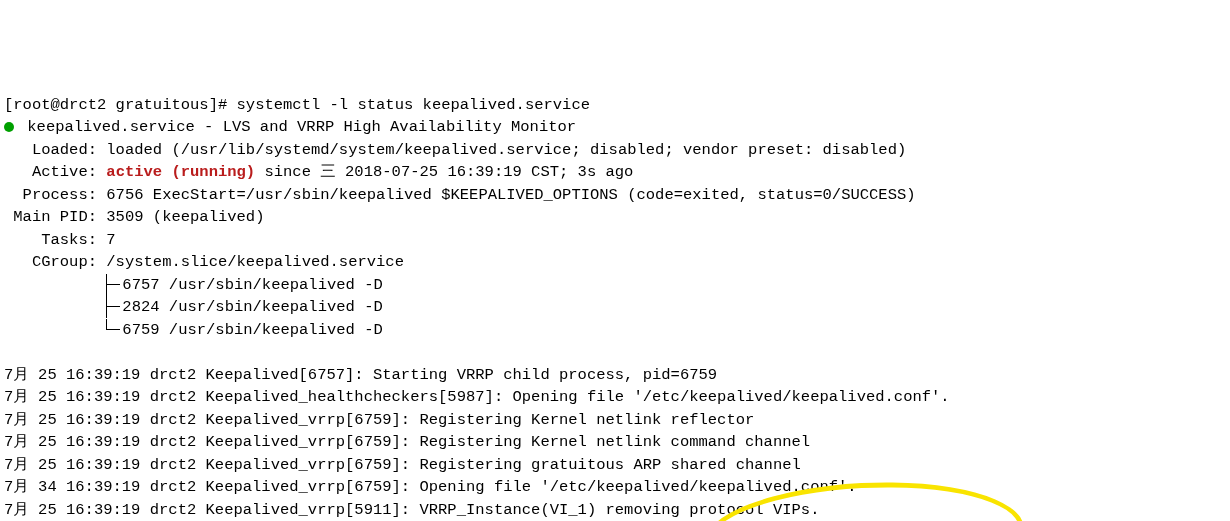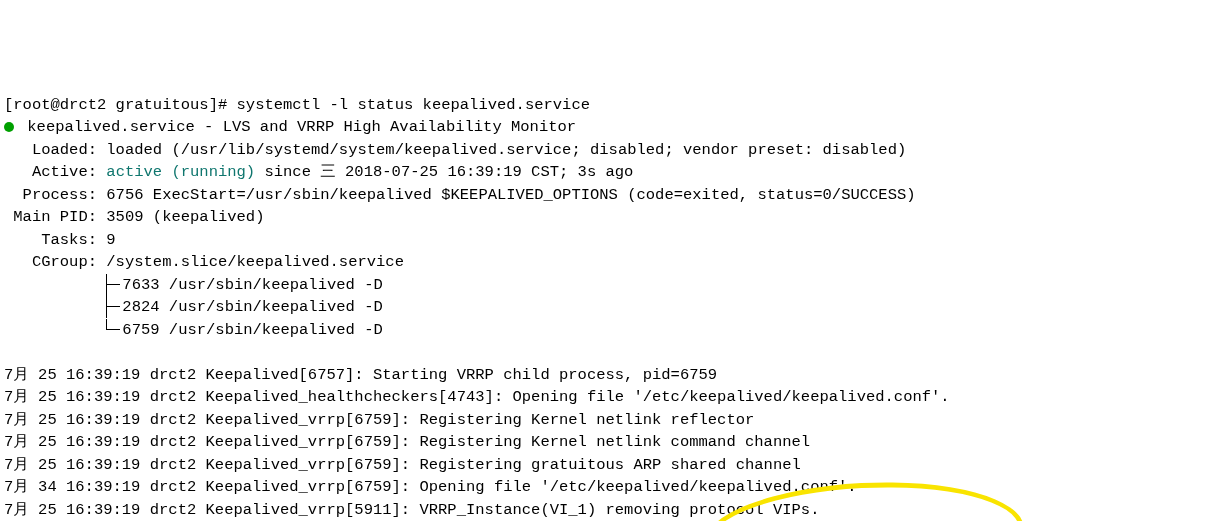--- a/index.html
+++ b/index.html
@@ -5,21 +5,21 @@
     body {
       margin: 0;
       padding: 4px;
       background: #ffffff;
       font-family: "Consolas", "Courier New", monospace;
       font-size: 15.5px;
       line-height: 1.45;
       color: #000000;
       white-space: pre;
     }
-    .green { color: #0f766e; font-weight: normal; }
+    .green { color: #b91c1c; font-weight: bold; }
     .dot {
       display: inline-block;
       width: 10px;
       height: 10px;
       border-radius: 50%;
       background: #00a000;
       margin-right: 4px;
       vertical-align: middle;
     }
     .tree-branch {
@@ -62,28 +62,28 @@
 <body>
 
 
 <div style="position:relative;">
 <span>[root@drct2 gratuitous]# </span><span>systemctl -l status keepalived.service</span>
 <span class="dot"></span> <span>keepalived.service - LVS and VRRP High Availability Monitor</span>
 <span>   Loaded: loaded (/usr/lib/systemd/system/keepalived.service; disabled; vendor preset: disabled)</span>
 <span>   Active: </span><span class="green">active (running)</span><span> since 三 2018-07-25 16:39:19 CST; 3s ago</span>
 <span>  Process: 6756 ExecStart=/usr/sbin/keepalived $KEEPALIVED_OPTIONS (code=exited, status=0/SUCCESS)</span>
 <span> Main PID: 3509 (keepalived)</span>
-<span>    Tasks: 9</span>
+<span>    Tasks: 7</span>
 <span>   CGroup: /system.slice/keepalived.service</span>
-           <span class="tree-branch"></span><span>7633 /usr/sbin/keepalived -D</span>
+           <span class="tree-branch"></span><span>6757 /usr/sbin/keepalived -D</span>
            <span class="tree-branch"></span><span>2824 /usr/sbin/keepalived -D</span>
            <span class="tree-branch last"></span><span>6759 /usr/sbin/keepalived -D</span>
 
 <span>7月 25 16:39:19 drct2 Keepalived[6757]: Starting VRRP child process, pid=6759</span>
-<span>7月 25 16:39:19 drct2 Keepalived_healthcheckers[4743]: Opening file '/etc/keepalived/keepalived.conf'.</span>
+<span>7月 25 16:39:19 drct2 Keepalived_healthcheckers[5987]: Opening file '/etc/keepalived/keepalived.conf'.</span>
 <span>7月 25 16:39:19 drct2 Keepalived_vrrp[6759]: Registering Kernel netlink reflector</span>
 <span>7月 25 16:39:19 drct2 Keepalived_vrrp[6759]: Registering Kernel netlink command channel</span>
 <span>7月 25 16:39:19 drct2 Keepalived_vrrp[6759]: Registering gratuitous ARP shared channel</span>
 <span>7月 34 16:39:19 drct2 Keepalived_vrrp[6759]: Opening file '/etc/keepalived/keepalived.conf'.</span>
 <span>7月 25 16:39:19 drct2 Keepalived_vrrp[5911]: VRRP_Instance(VI_1) removing protocol VIPs.</span>
 
 
 
 <div class="yellow-annot" style="left:700px; top:412px; width:310px; height:95px; transform:rotate(-3deg);"></div>
 </div>

